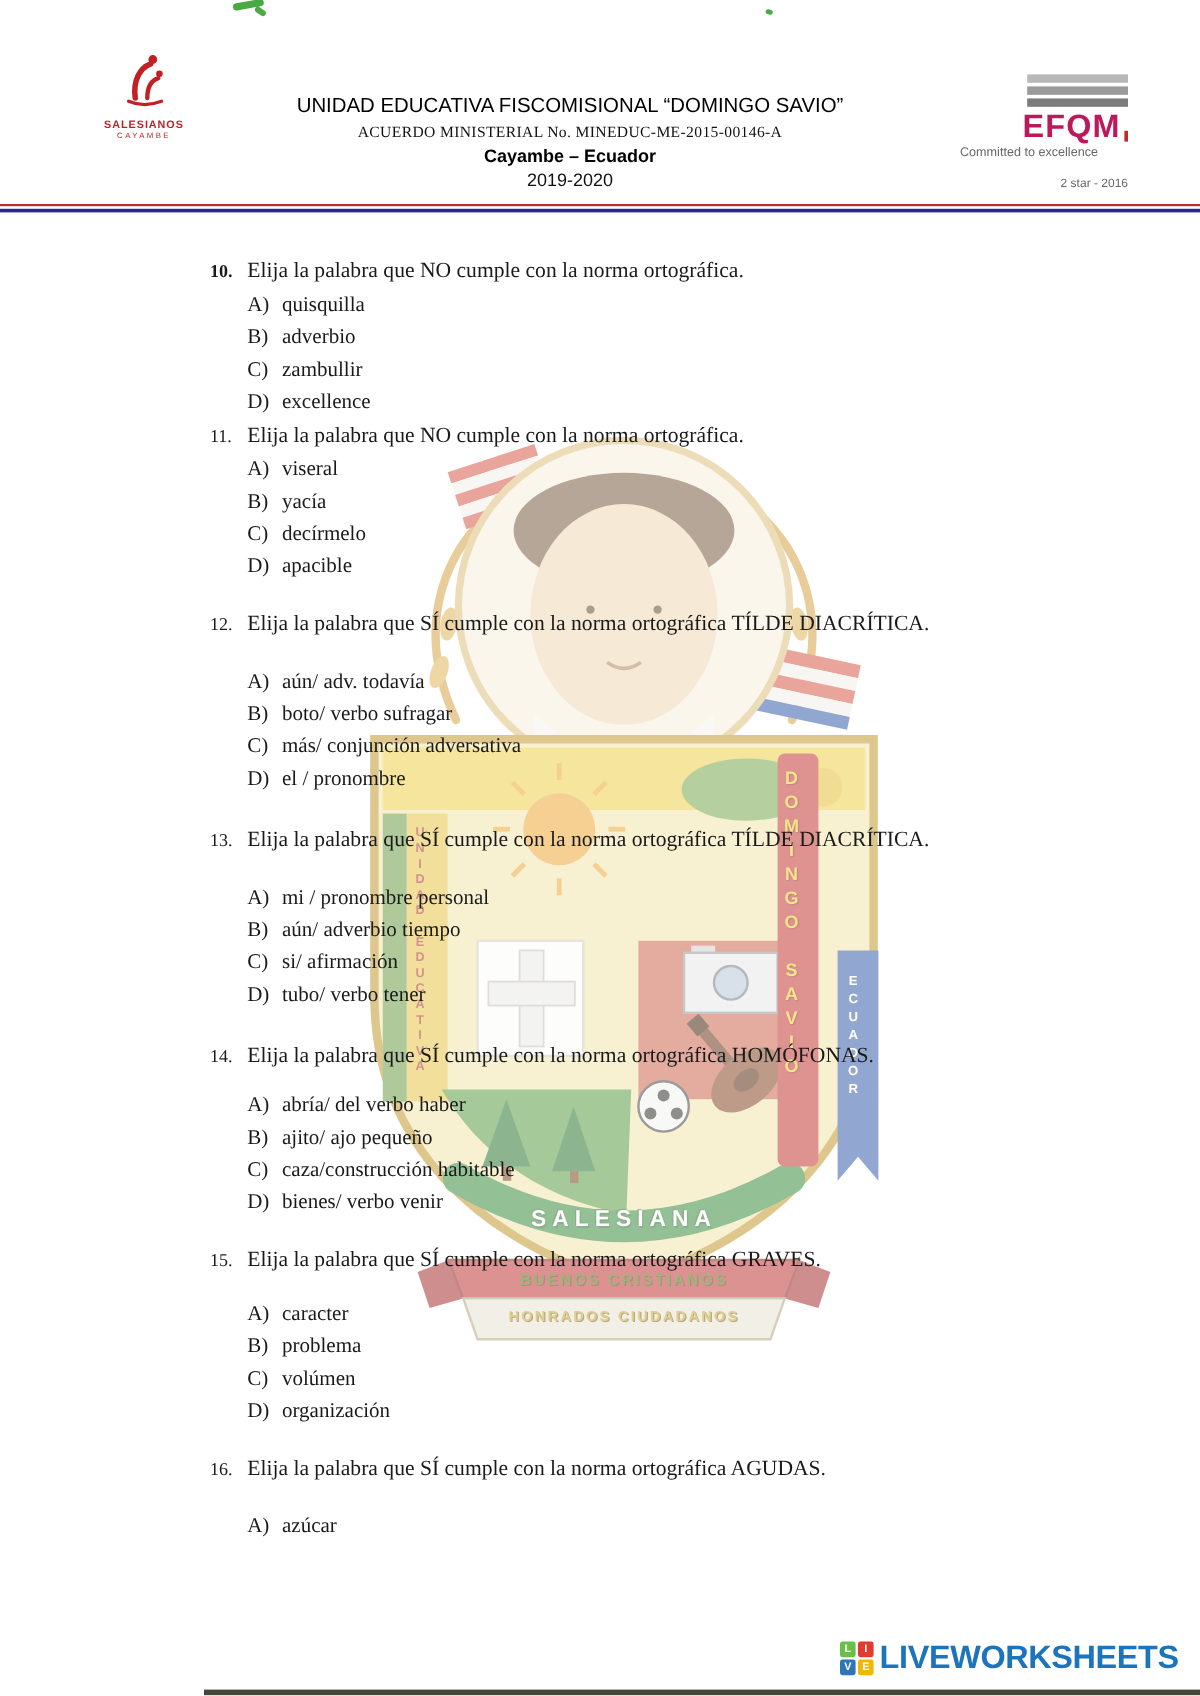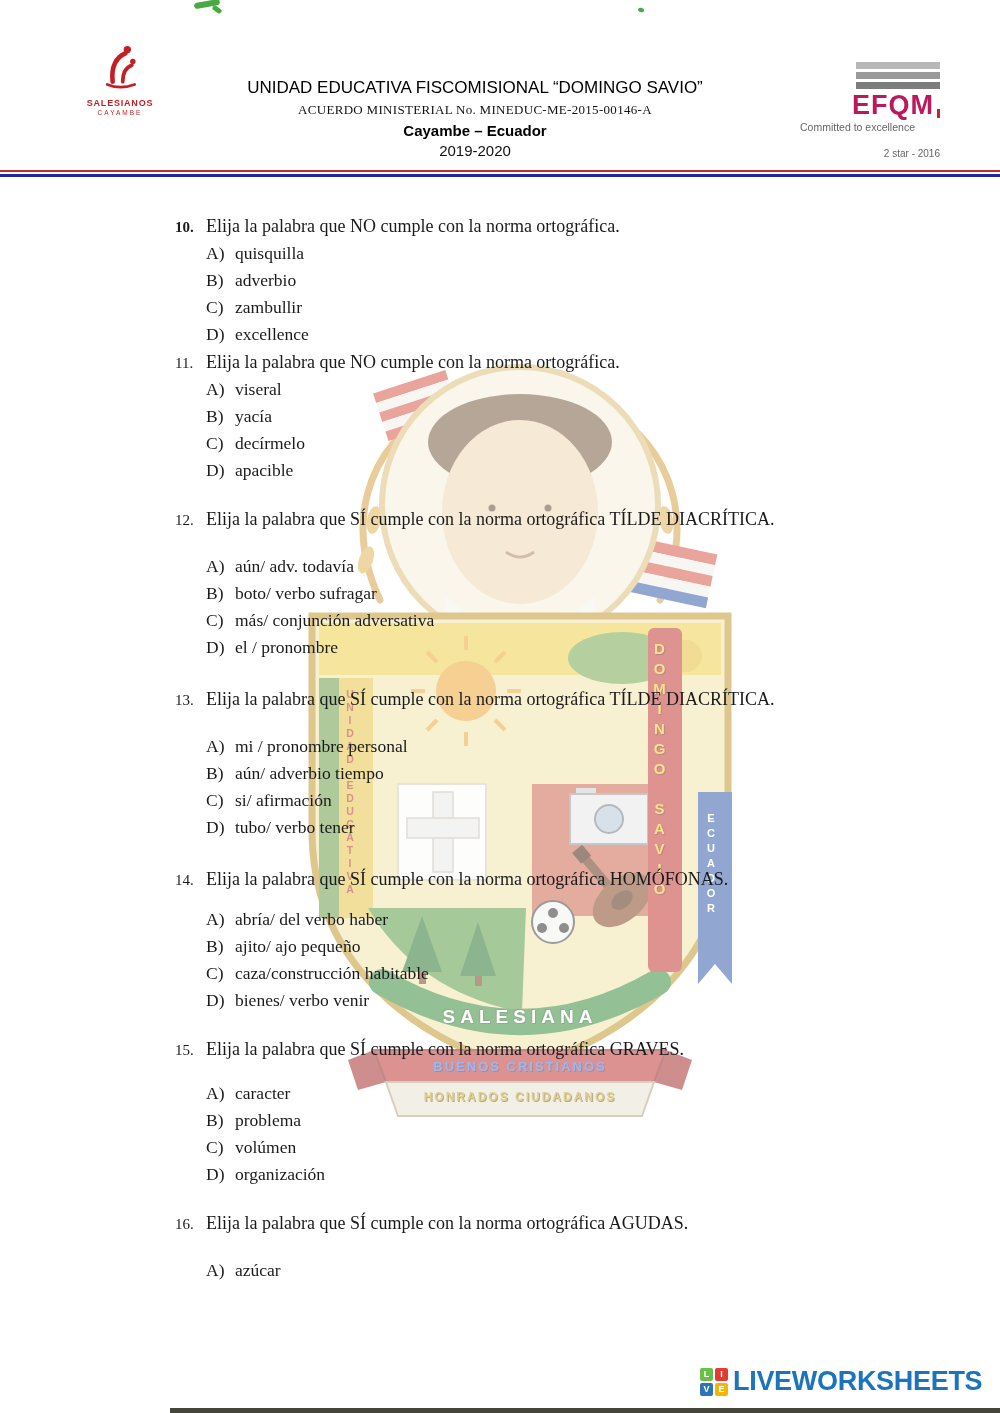--- a/index.html
+++ b/index.html
@@ -12,21 +12,21 @@
   .crest{position:absolute;left:270px;top:360px;width:500px;height:770px;}
   .wm-text{position:absolute;font-family:"Liberation Sans",sans-serif;font-weight:bold;}
   .wm-vert{writing-mode:vertical-rl;text-orientation:upright;}
   .wm-left-band{left:344px;top:688px;height:235px;font-size:10.5px;letter-spacing:1px;color:#b03a2e;}
   .wm-right-band{left:651px;top:640px;height:320px;font-size:15px;letter-spacing:3px;color:#f2cf2e;
                  text-shadow:1px 1px 1px #8a2020;}
   .wm-pennant{left:705px;top:812px;height:162px;font-size:11px;letter-spacing:3px;color:#ffffff;}
   .wm-arc{left:408px;top:1006px;width:224px;text-align:center;font-size:19px;letter-spacing:5px;
           color:#ffffff;text-shadow:1px 1px 0 #2f6f2f,-1px -1px 0 #2f6f2f,0 0 2px #2f6f2f;}
   .wm-motto1{left:398px;top:1059px;width:244px;text-align:center;font-size:13px;letter-spacing:2px;
-             color:#3b82f6;text-shadow:1px 1px 0 #8a2020;}
+             color:#4d7c0f;text-shadow:1px 1px 0 #8a2020;}
   .wm-motto2{left:392px;top:1090px;width:256px;text-align:center;font-size:12px;letter-spacing:2px;
              color:#c8a83a;text-shadow:1px 1px 0 #7a6a20;}
 
   
   .hdr{z-index:1;}
   .sal-logo{position:absolute;left:84px;top:42px;width:72px;text-align:center;z-index:1;}
   .sal-name{color:#c32026;font-family:"Liberation Sans",sans-serif;font-weight:bold;font-size:9px;letter-spacing:.8px;margin-top:2px;}
   .sal-sub{color:#c32026;font-family:"Liberation Sans",sans-serif;font-size:6.5px;letter-spacing:2px;margin-top:1px;}
   .header-center{position:absolute;left:150px;top:77px;width:650px;text-align:center;z-index:1;}
   .school-name{font-family:"Liberation Sans",sans-serif;font-weight:normal;font-size:17px;line-height:22px;color:#000;}

